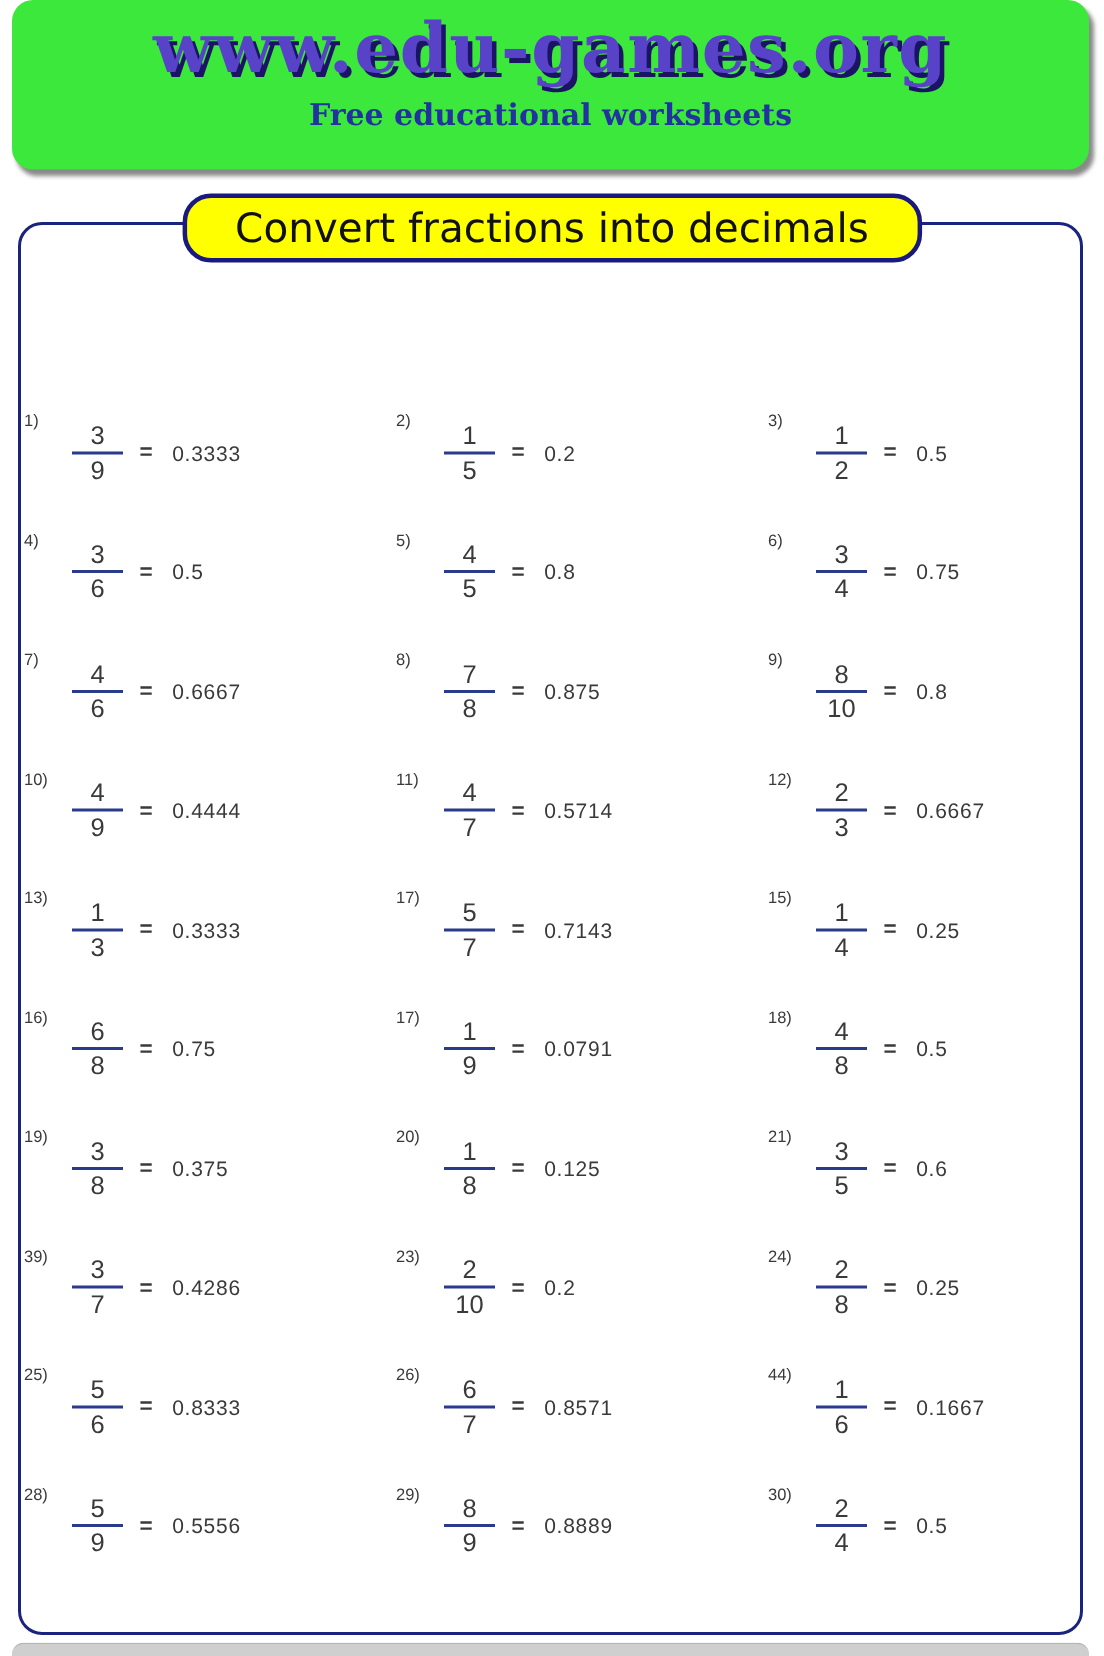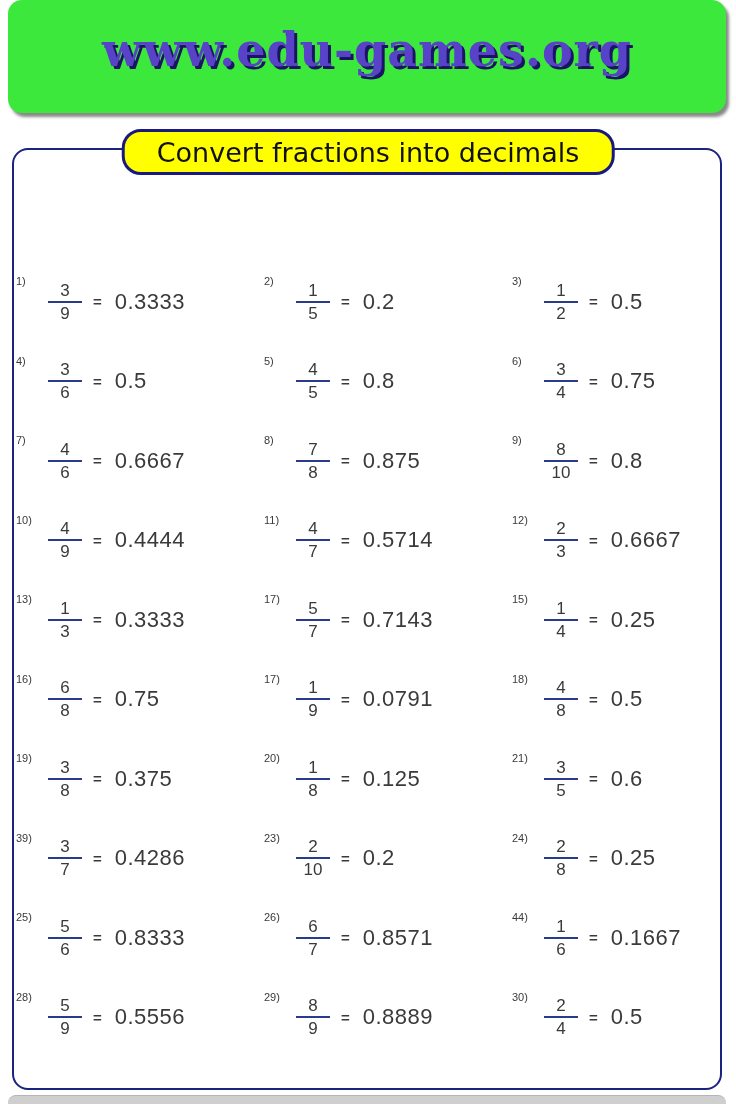--- a/index.html
+++ b/index.html
@@ -24,21 +24,21 @@
     left: 8px;
     top: 0px;
     width: 718px;
     height: 113px;
     background: #3BE83B;
     border-radius: 14px;
     box-shadow: 3px 4px 3px rgba(40,40,40,0.55);
     text-align: center;
   }
   .banner-title {
-    margin-top: 24px;
+    margin-top: 6px;
     font-family: "DejaVu Serif", serif;
     font-weight: bold;
     font-size: 46px;
     line-height: 52px;
     color: #5742C8;
     text-shadow: 3px 3px 0 #1B1464;
     letter-spacing: 1px;
   }
   .banner-subtitle {
     margin-top: 6px;
@@ -130,21 +130,21 @@
     background: #2A3A8C;
     margin: 1px 0;
   }
   .equals {
     margin: 0 13px 0 11px;
     font-size: 15px;
     font-weight: bold;
     color: #3A3A3A;
   }
   .decimal {
-    font-size: 22px;
+    font-size: 14px;
     color: #3A3A3A;
     letter-spacing: 0.5px;
   }
 
   
   .bottom-strip {
     position: absolute;
     left: 8px;
     right: 10px;
     bottom: 0;
@@ -154,20 +154,21 @@
     border-top: 1px solid #b5b5b5;
   }
 </style>
 </head>
 <body>
 
 <div class="page">
 
   <div class="banner">
     <div class="banner-title">www.edu-games.org</div>
+    <div class="banner-subtitle">Free educational worksheets</div>
   </div>
 
   <div class="title-pill">
     <span>Convert fractions into decimals</span>
   </div>
 
   <div class="sheet"></div>
 
   <div class="problems-grid">
   <div class="problem-cell">

